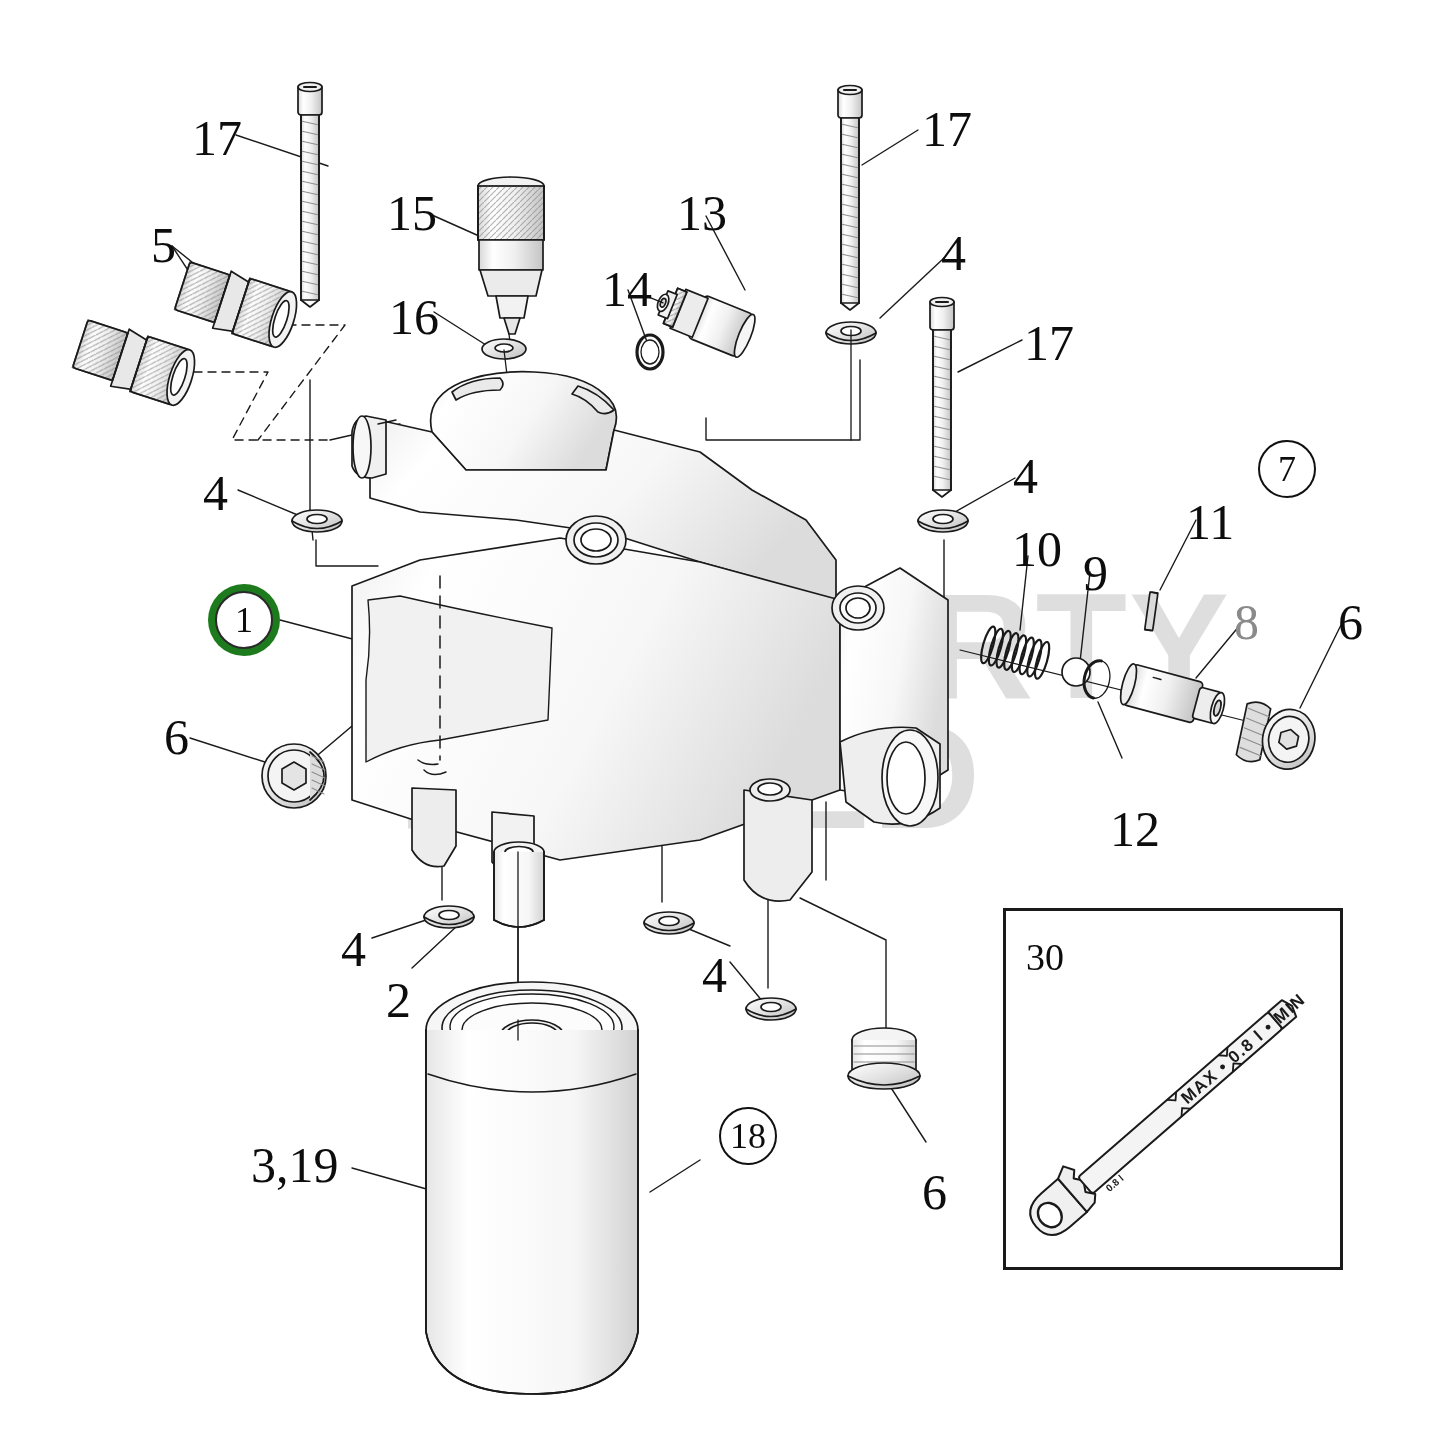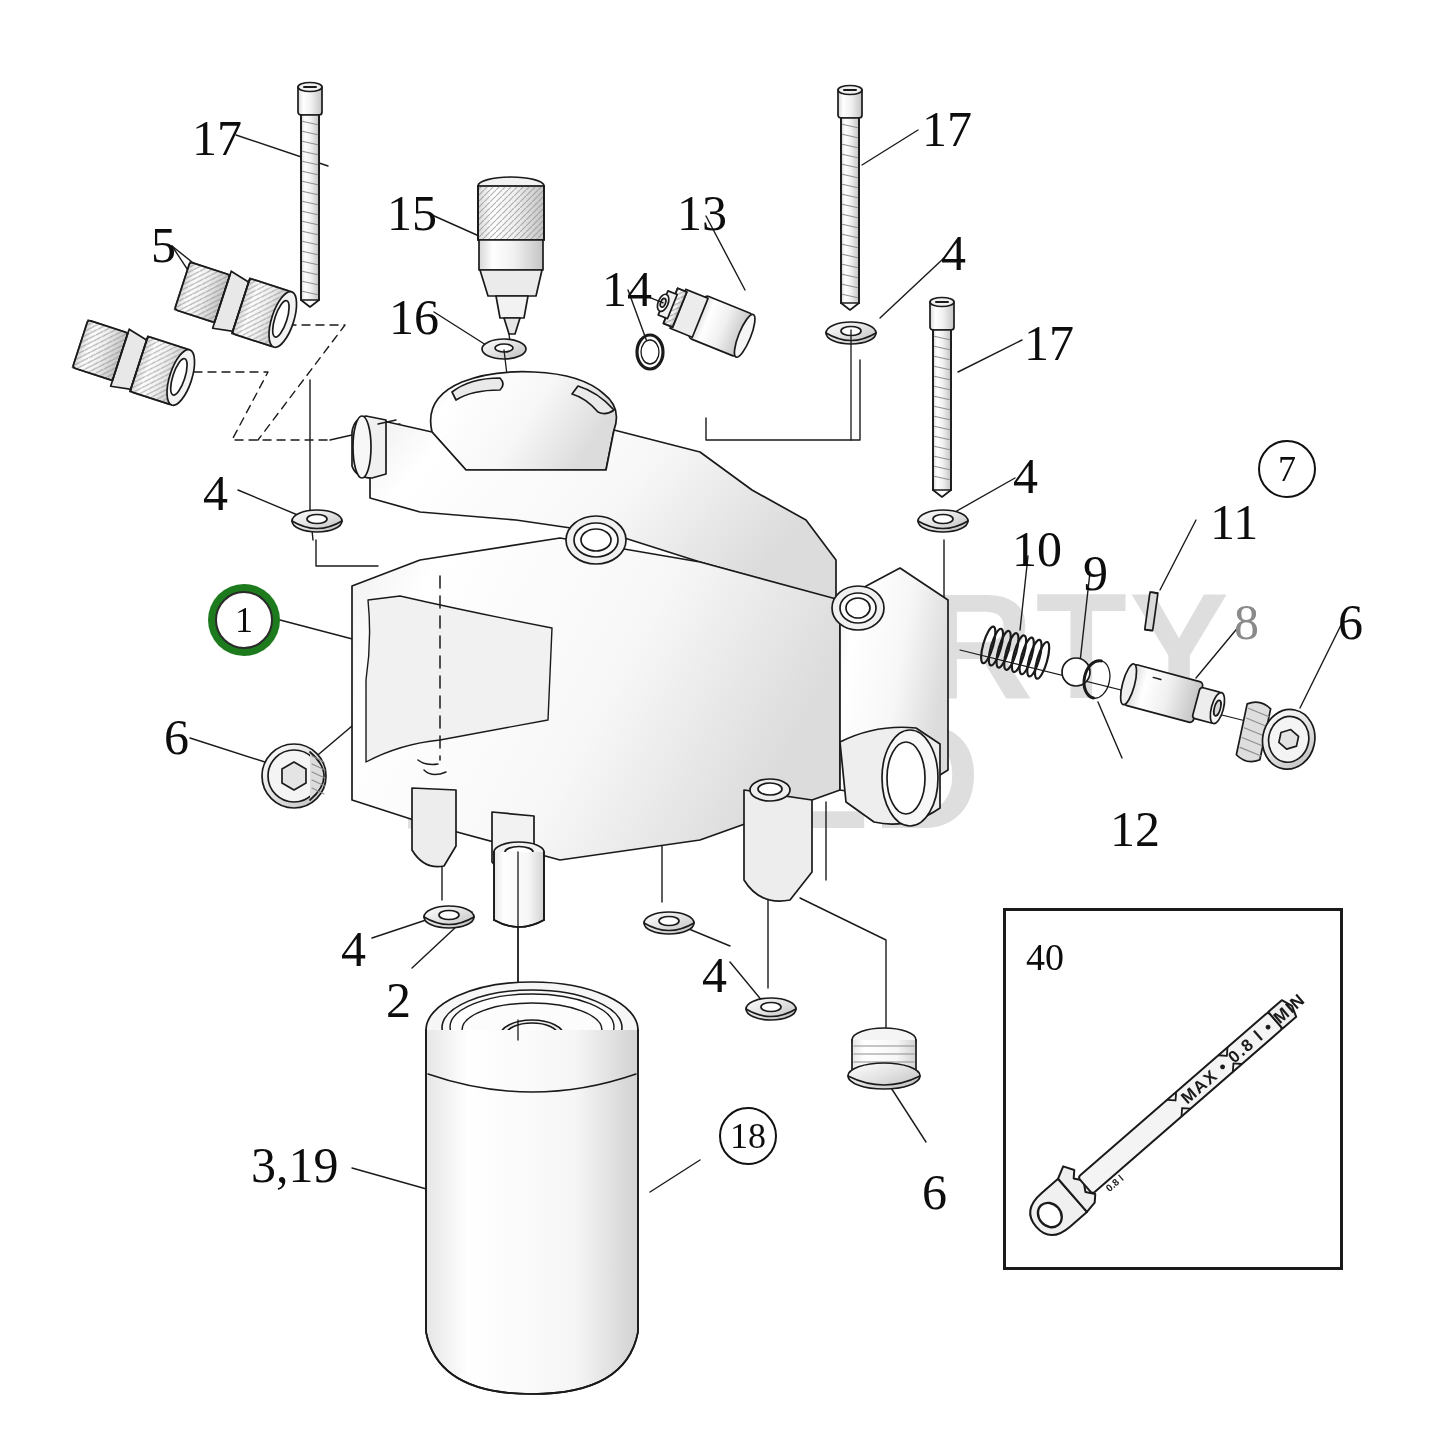--- a/index.html
+++ b/index.html
@@ -521,21 +521,21 @@
         <path d="M0,48 L0,350 Q12,412 106,412 Q200,412 212,350 L212,48" fill="url(#canG)"></path>
         <path d="M0,48 L0,350 Q12,412 106,412 Q200,412 212,350 L212,48"></path>
         <path d="M2,92 Q106,128 210,92" stroke-width="1.4"></path>
       </g>
       <path d="M518,1020 L518,1040" stroke-width="1.3"></path>
 
     </g>
   </svg>
 
   <div class="inset-box" style="left:1003px; top:908px; width:340px; height:362px;"></div>
-  <div class="inset-label" style="left:1026px; top:935px;">40</div>
+  <div class="inset-label" style="left:1026px; top:935px;">30</div>
 
   <svg class="layer" viewBox="0 0 1445 1445">
     <g stroke="#1a1a1a" fill="none" stroke-width="2" stroke-linejoin="round">
       <g transform="translate(1058,1200) rotate(-41)">
 
         <path d="M-8,-16 Q-34,-16 -34,6 Q-34,28 -8,28 L14,28 L14,-16 Z" fill="#f0f0f0"></path>
         <ellipse cx="-16" cy="6" rx="11" ry="13" fill="#ffffff" stroke-width="2.4"></ellipse>
 
         <path d="M14,-16 L26,-22 L32,-12 L26,-6 L32,2 L26,12 L32,20 L26,26 L14,28 Z" fill="#eeeeee"></path>
 
@@ -557,21 +557,21 @@
   <div class="callout" style="left:151px; top:220px;">5</div>
   <div class="callout" style="left:387px; top:188px;">15</div>
   <div class="callout" style="left:389px; top:292px;">16</div>
   <div class="callout" style="left:602px; top:264px;text-align:right;">14</div>
   <div class="callout" style="left:677px; top:188px;text-align:right;">13</div>
   <div class="callout" style="left:922px; top:104px;">17</div>
   <div class="callout" style="left:941px; top:228px;">4</div>
   <div class="callout" style="left:1024px; top:318px;">17</div>
   <div class="callout" style="left:203px; top:468px;">4</div>
   <div class="callout" style="left:1013px; top:451px;">4</div>
-  <div class="callout" style="left:1186px; top:497px;margin-left:24px;">11</div>
+  <div class="callout" style="left:1186px; top:497px;">11</div>
   <div class="callout" style="left:1012px; top:524px;">10</div>
   <div class="callout" style="left:1083px; top:548px;">9</div>
   <div class="callout gray" style="left:1234px; top:597px;">8</div>
   <div class="callout" style="left:1338px; top:597px;">6</div>
   <div class="callout" style="left:164px; top:712px;">6</div>
   <div class="callout" style="left:1110px; top:768px;margin-top:36px;">12</div>
   <div class="callout" style="left:341px; top:924px;">4</div>
   <div class="callout" style="left:386px; top:975px;">2</div>
   <div class="callout" style="left:702px; top:950px;">4</div>
   <div class="callout" style="left:922px; top:1167px;">6</div>

